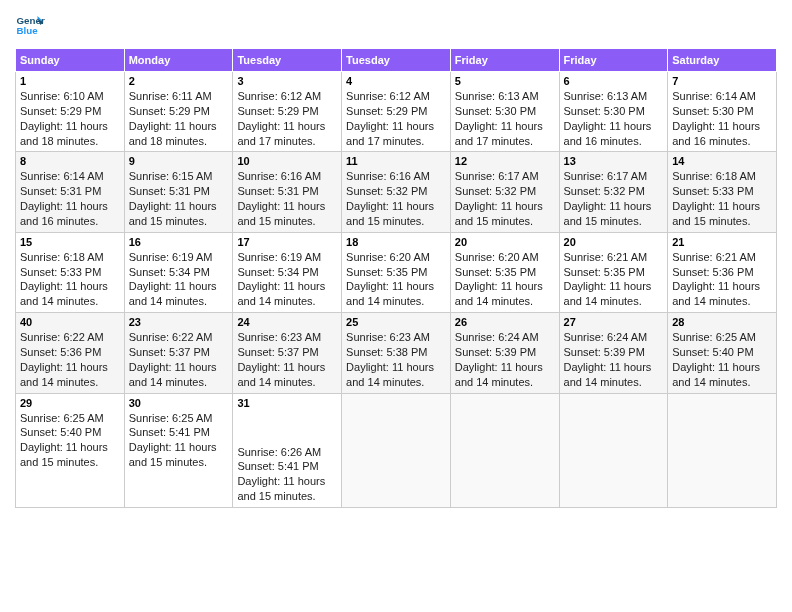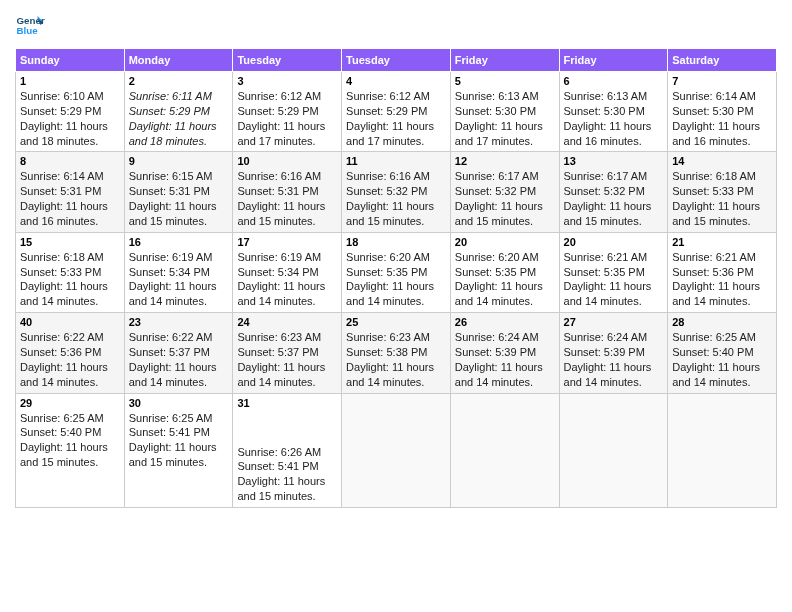--- a/index.html
+++ b/index.html
@@ -120,21 +120,21 @@
     <tr>
           <td>
             <span class="day-num">1</span>
             <div class="day-info" style="white-space: pre-line;">Sunrise: 6:10 AM
 Sunset: 5:29 PM
 Daylight: 11 hours
 and 18 minutes.</div>
           </td>
           <td>
             <span class="day-num">2</span>
-            <div class="day-info" style="white-space: pre-line; font-style: italic;">Sunrise: 6:11 AM
+            <div class="day-info" style="white-space: pre-line;">Sunrise: 6:11 AM
 Sunset: 5:29 PM
 Daylight: 11 hours
 and 18 minutes.</div>
           </td>
           <td>
             <span class="day-num">3</span>
             <div class="day-info" style="white-space: pre-line;">Sunrise: 6:12 AM
 Sunset: 5:29 PM
 Daylight: 11 hours
 and 17 minutes.</div>

